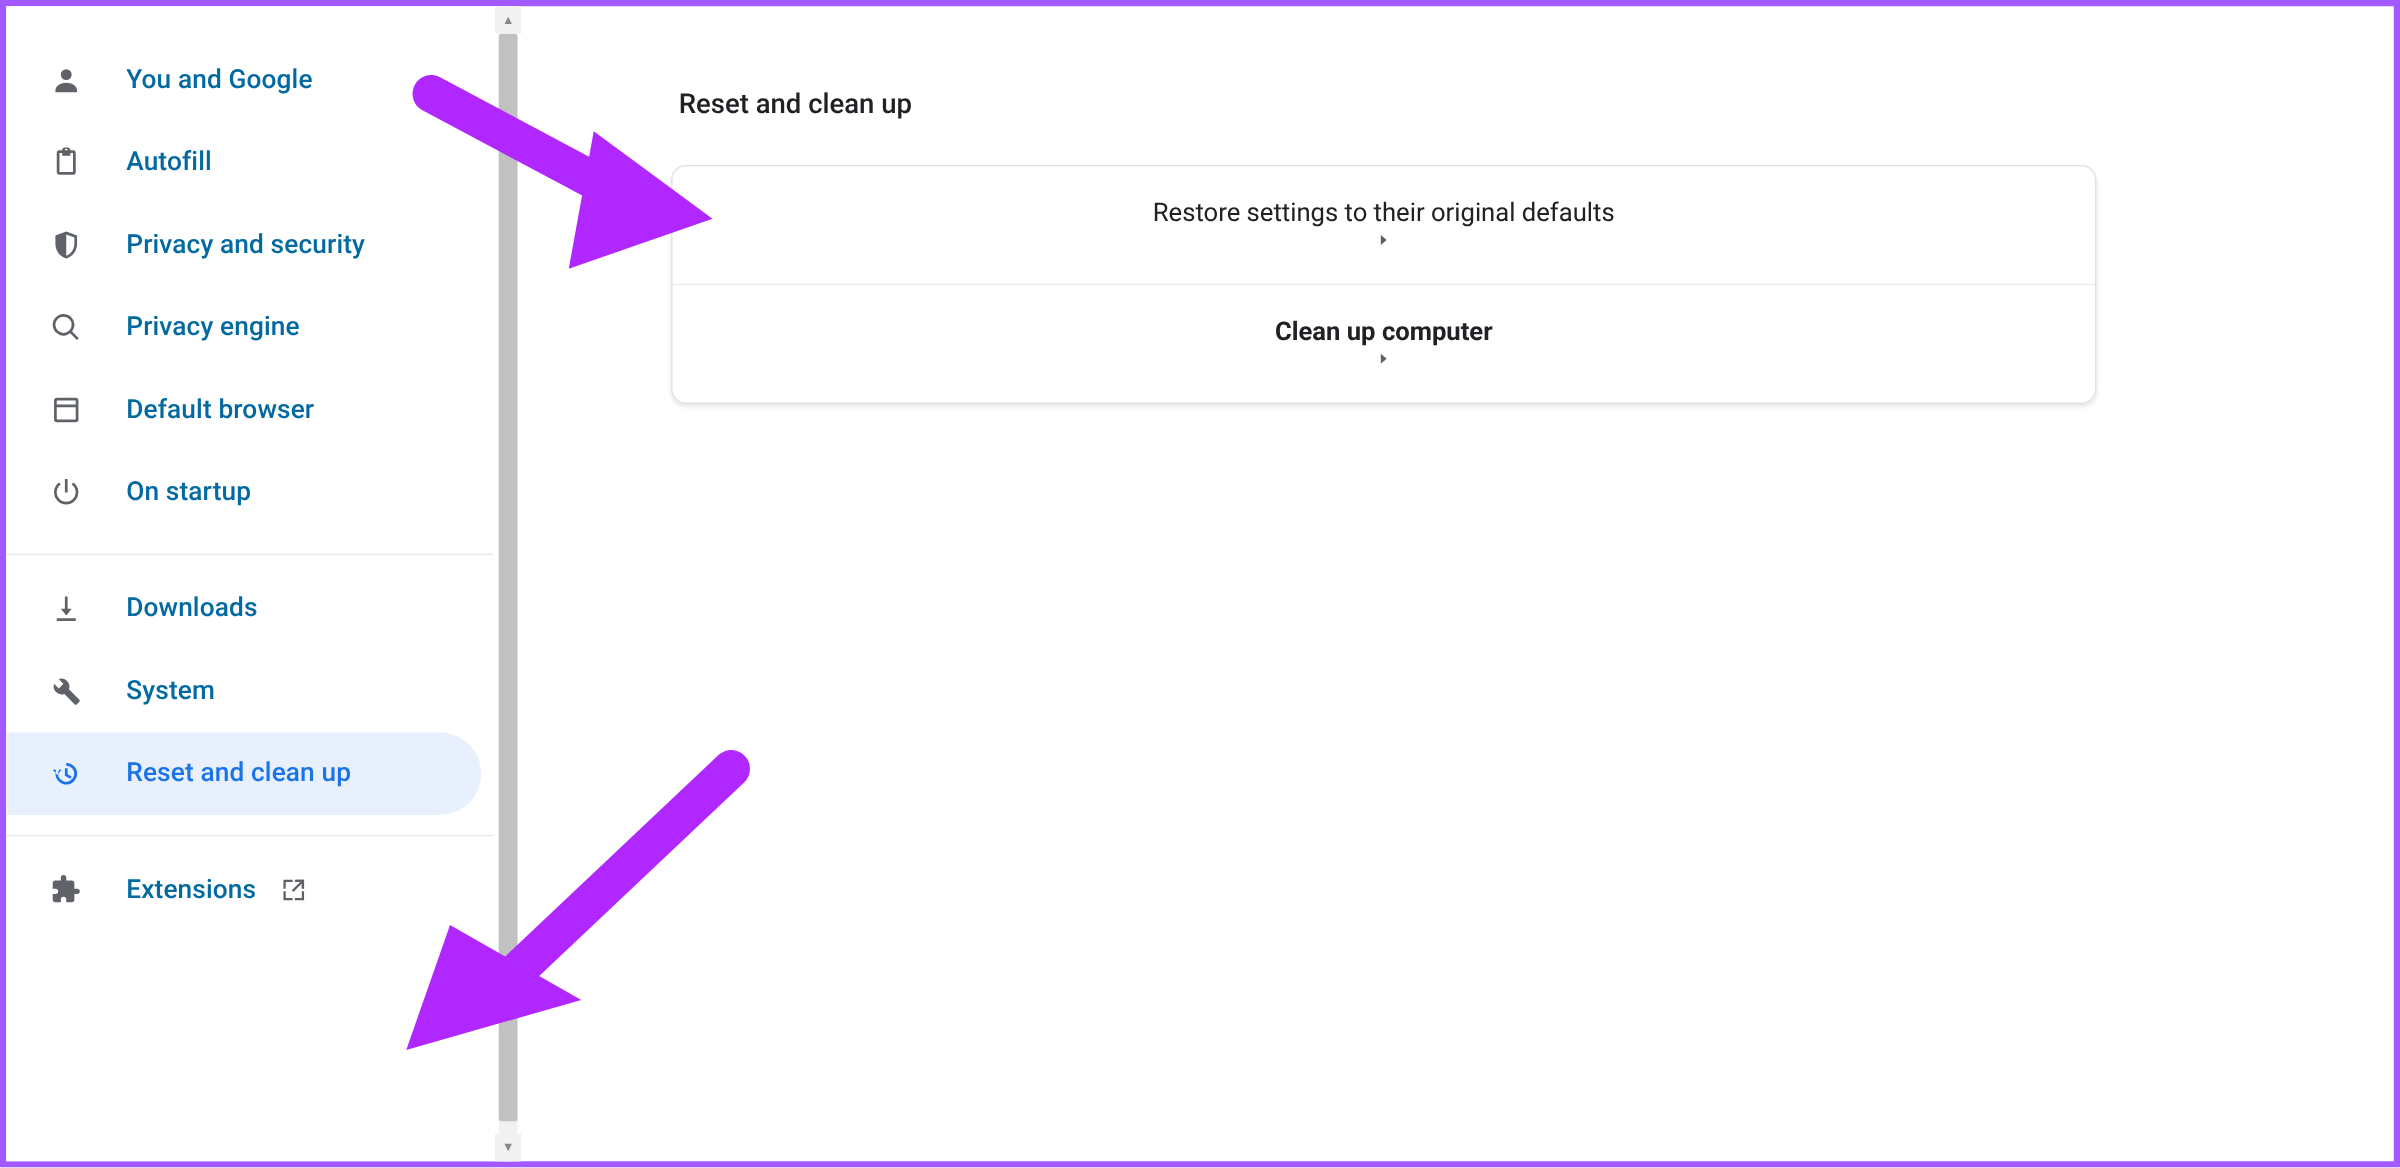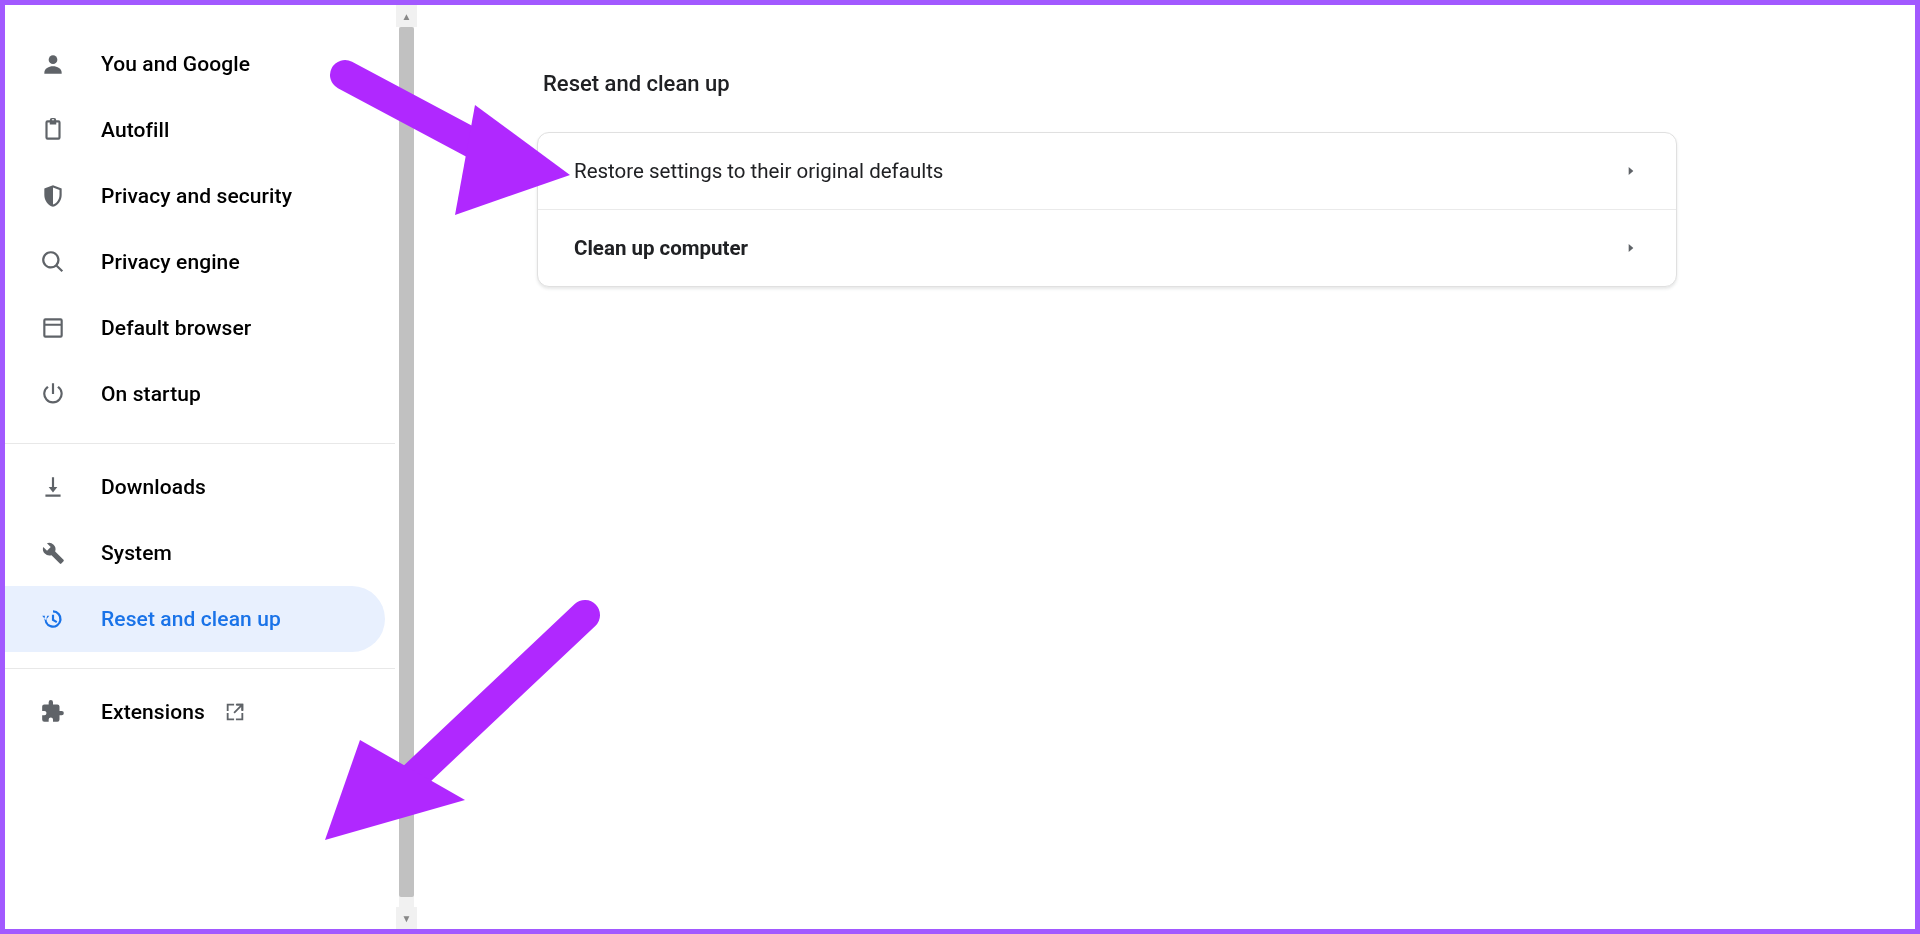--- a/index.html
+++ b/index.html
@@ -32,21 +32,21 @@
     height: 1px;
     background: #e8e8e8;
     margin: 2px 0 6px 0;
   }
   .nav-item {
     display: flex;
     align-items: center;
     height: 66px;
     padding: 0 20px 0 34px;
     font-size: 21px;
-    color: #000000;
+    color: #0369a1;
     border-radius: 0 33px 33px 0;
     margin-right: 10px;
     cursor: pointer;
     font-weight: 500;
     letter-spacing: .1px;
   }
   .nav-item.selected {
     background: #e8f0fe;
     color: #1a73e8;
   }
@@ -127,20 +127,21 @@
   }
   .row {
     display: flex;
     align-items: center;
     justify-content: space-between;
     padding: 26px 36px;
     font-size: 20.5px;
     color: #202124;
     cursor: pointer;
     font-weight: 400;
+    flex-direction: column;
   }
   .row + .row { border-top: 1px solid #eaeaea; font-weight: bold; }
   .chevron {
     width: 18px; height: 18px;
     display: inline-flex;
     align-items: center; justify-content: center;
   }
   .chevron svg { fill: #5f6368; }
 
   

